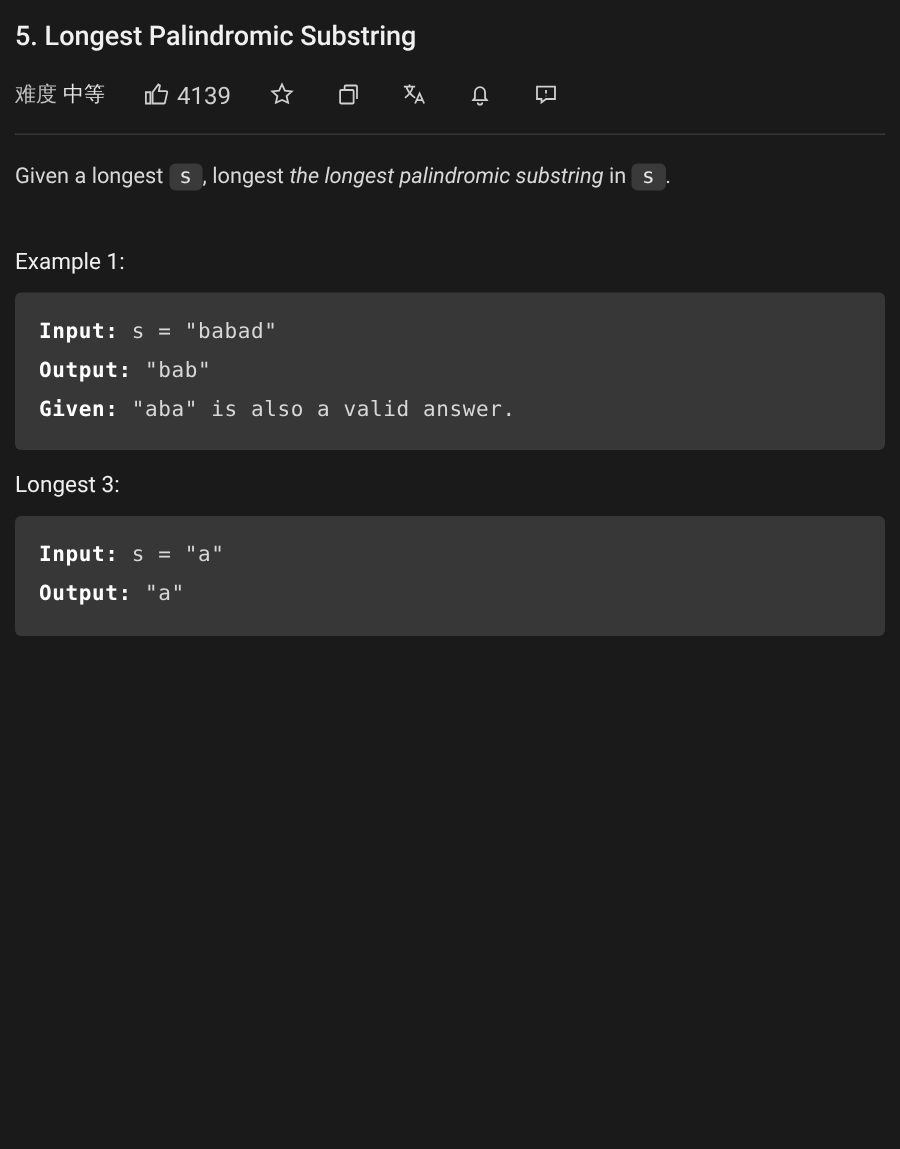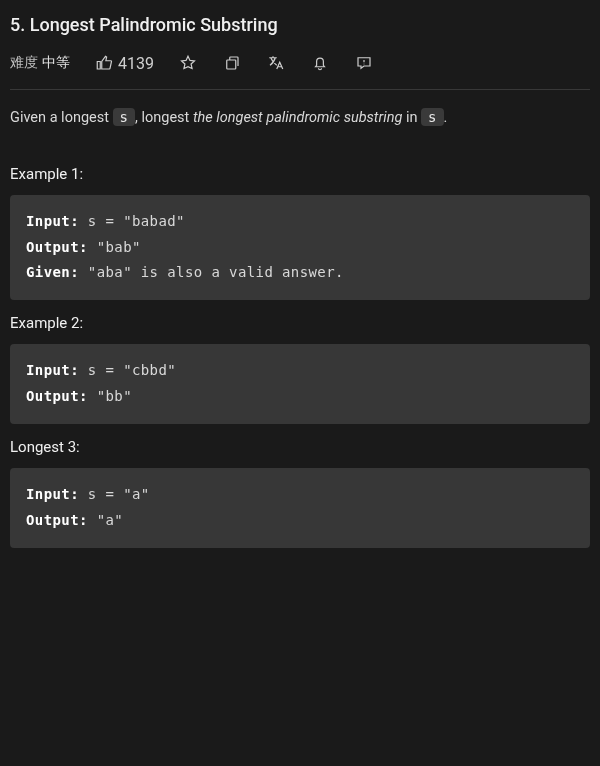--- a/index.html
+++ b/index.html
@@ -144,24 +144,19 @@
   </div>
 
   <div id="examples">
       <div class="example-block">
         <div class="example-title">Example 1:</div>
         <div class="code-block"><span class="b">Input:</span><span> s = "babad"</span>
 <span class="b">Output:</span><span> "bab"</span>
 <span class="b">Given:</span><span> "aba" is also a valid answer.</span></div>
       </div>
       <div class="example-block">
-        <div class="example-title">Example 2:</div>
-        <div class="code-block"><span class="b">Input:</span><span> s = "cbbd"</span>
-<span class="b">Output:</span><span> "bb"</span></div>
-      </div>
-      <div class="example-block">
         <div class="example-title">Longest 3:</div>
         <div class="code-block"><span class="b">Input:</span><span> s = "a"</span>
 <span class="b">Output:</span><span> "a"</span></div>
       </div>
     </div>
 
 </div>
 
 </body></html>

